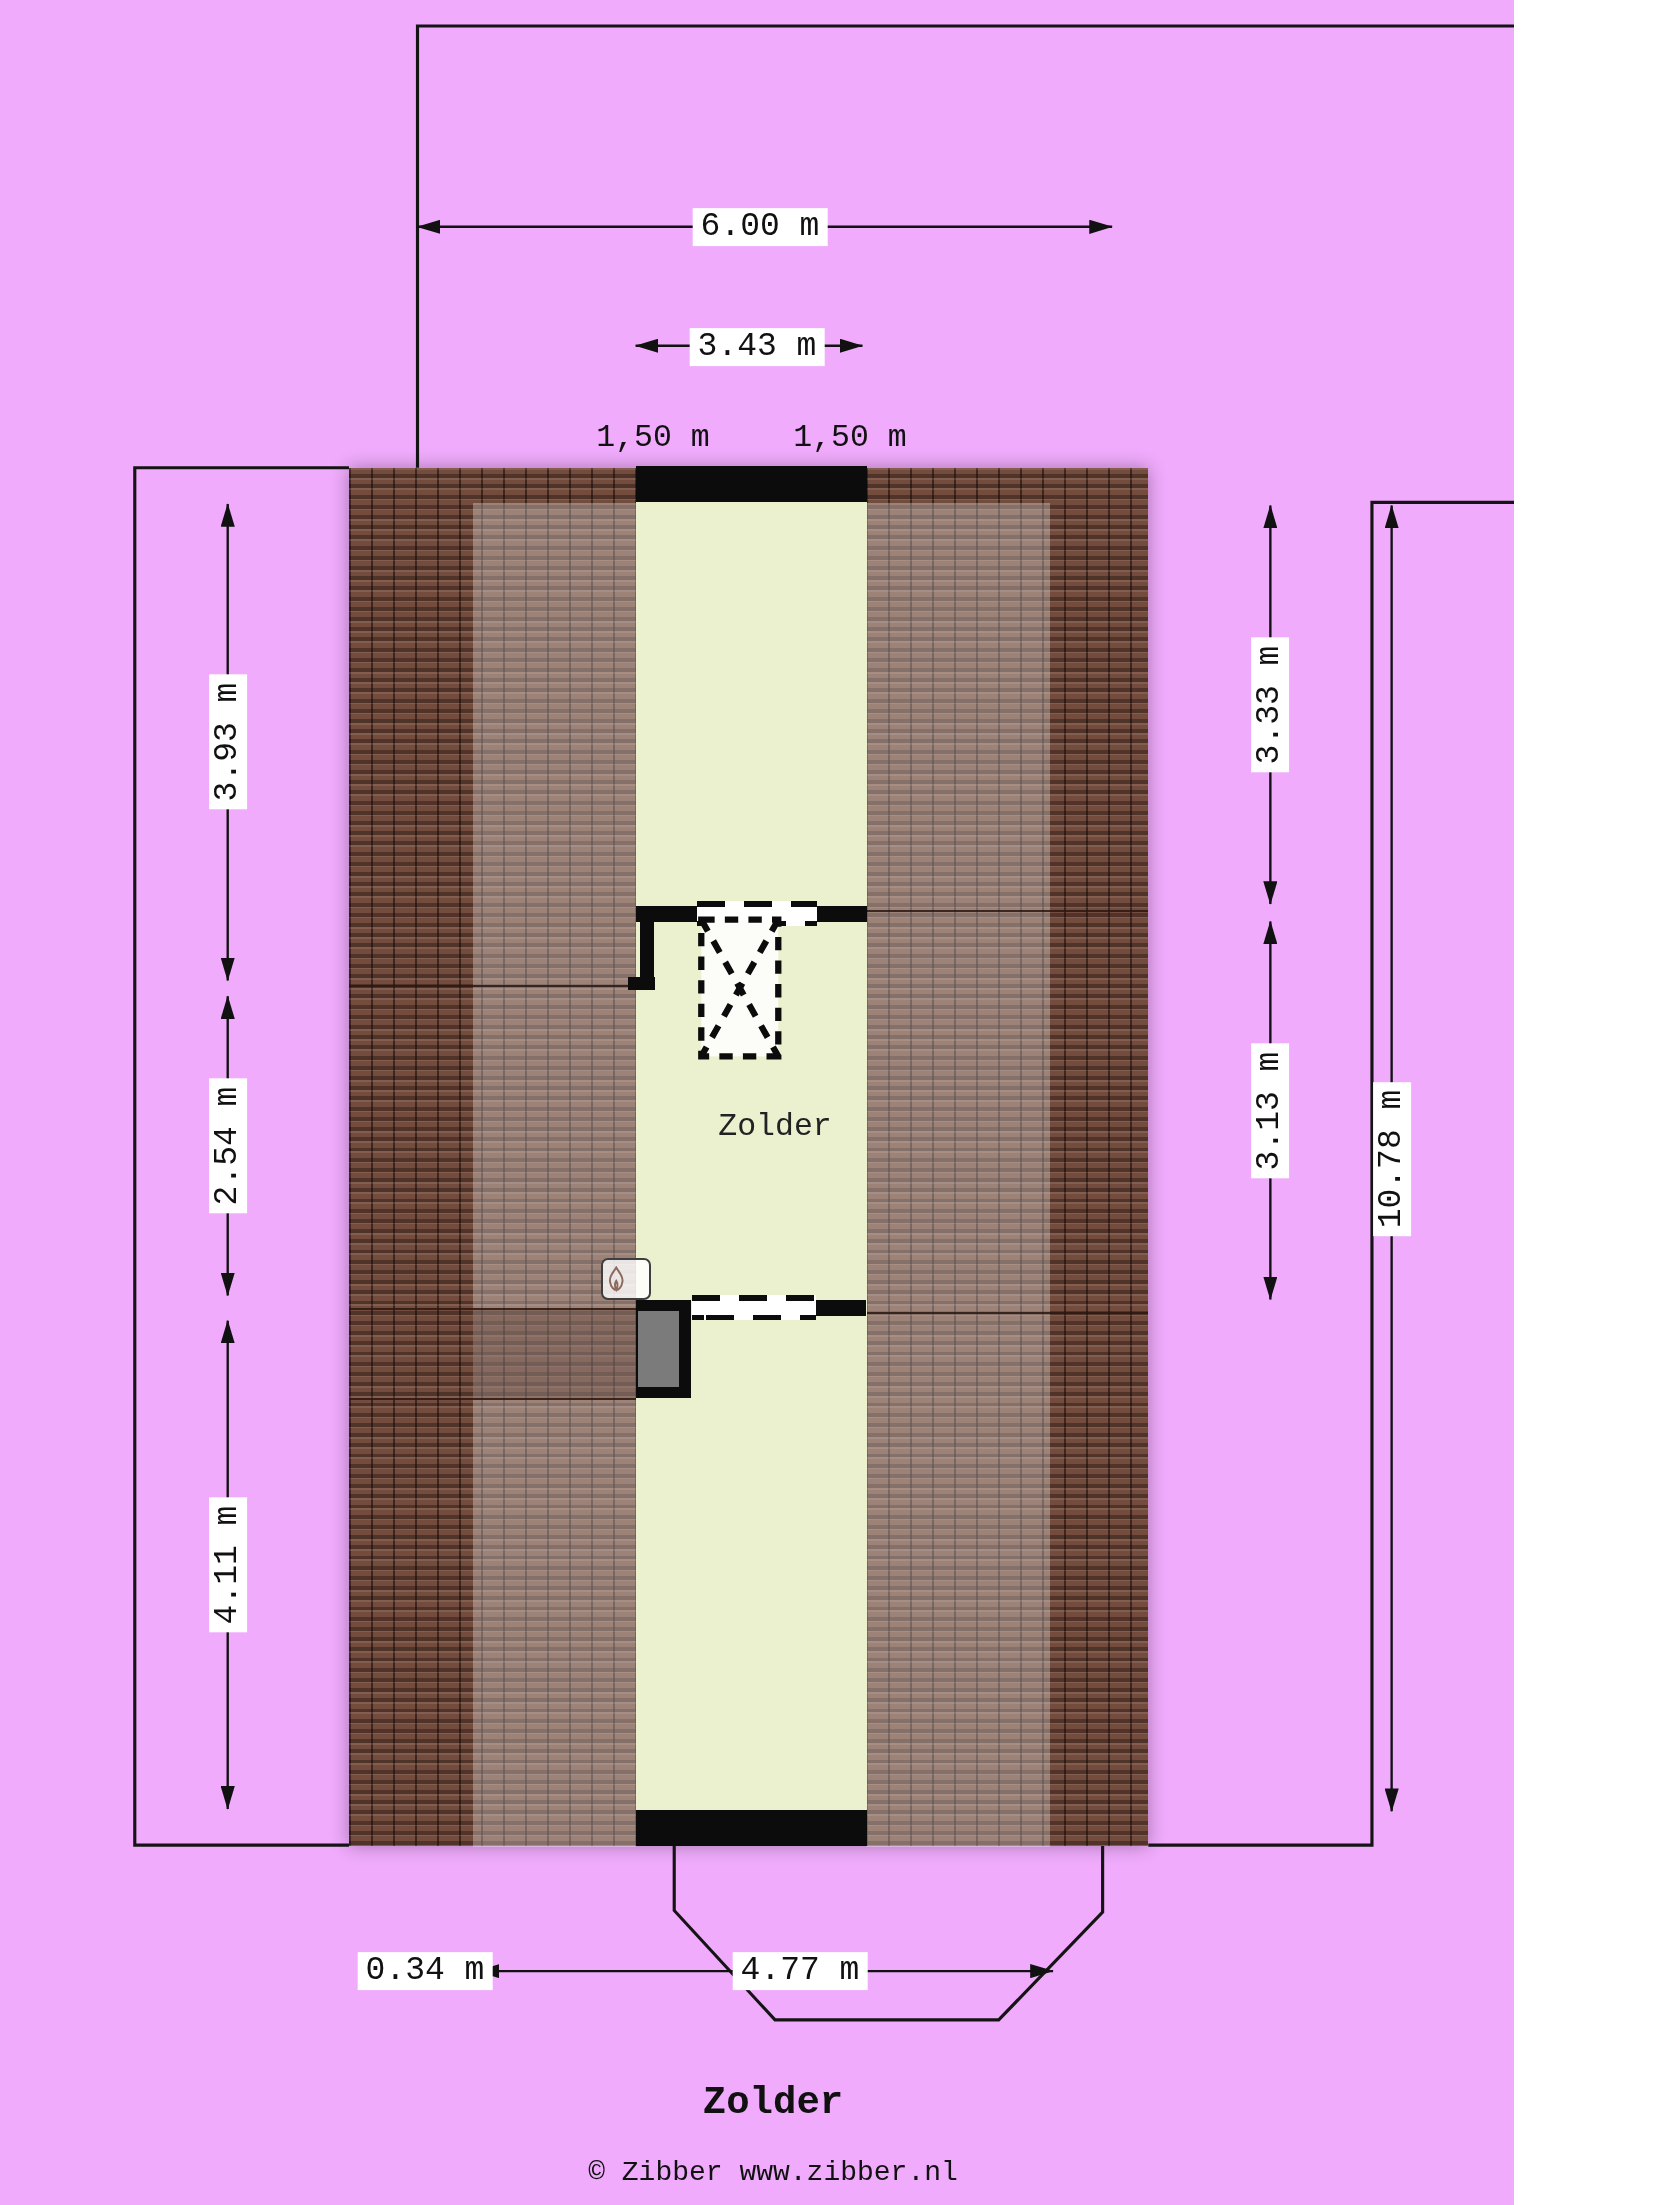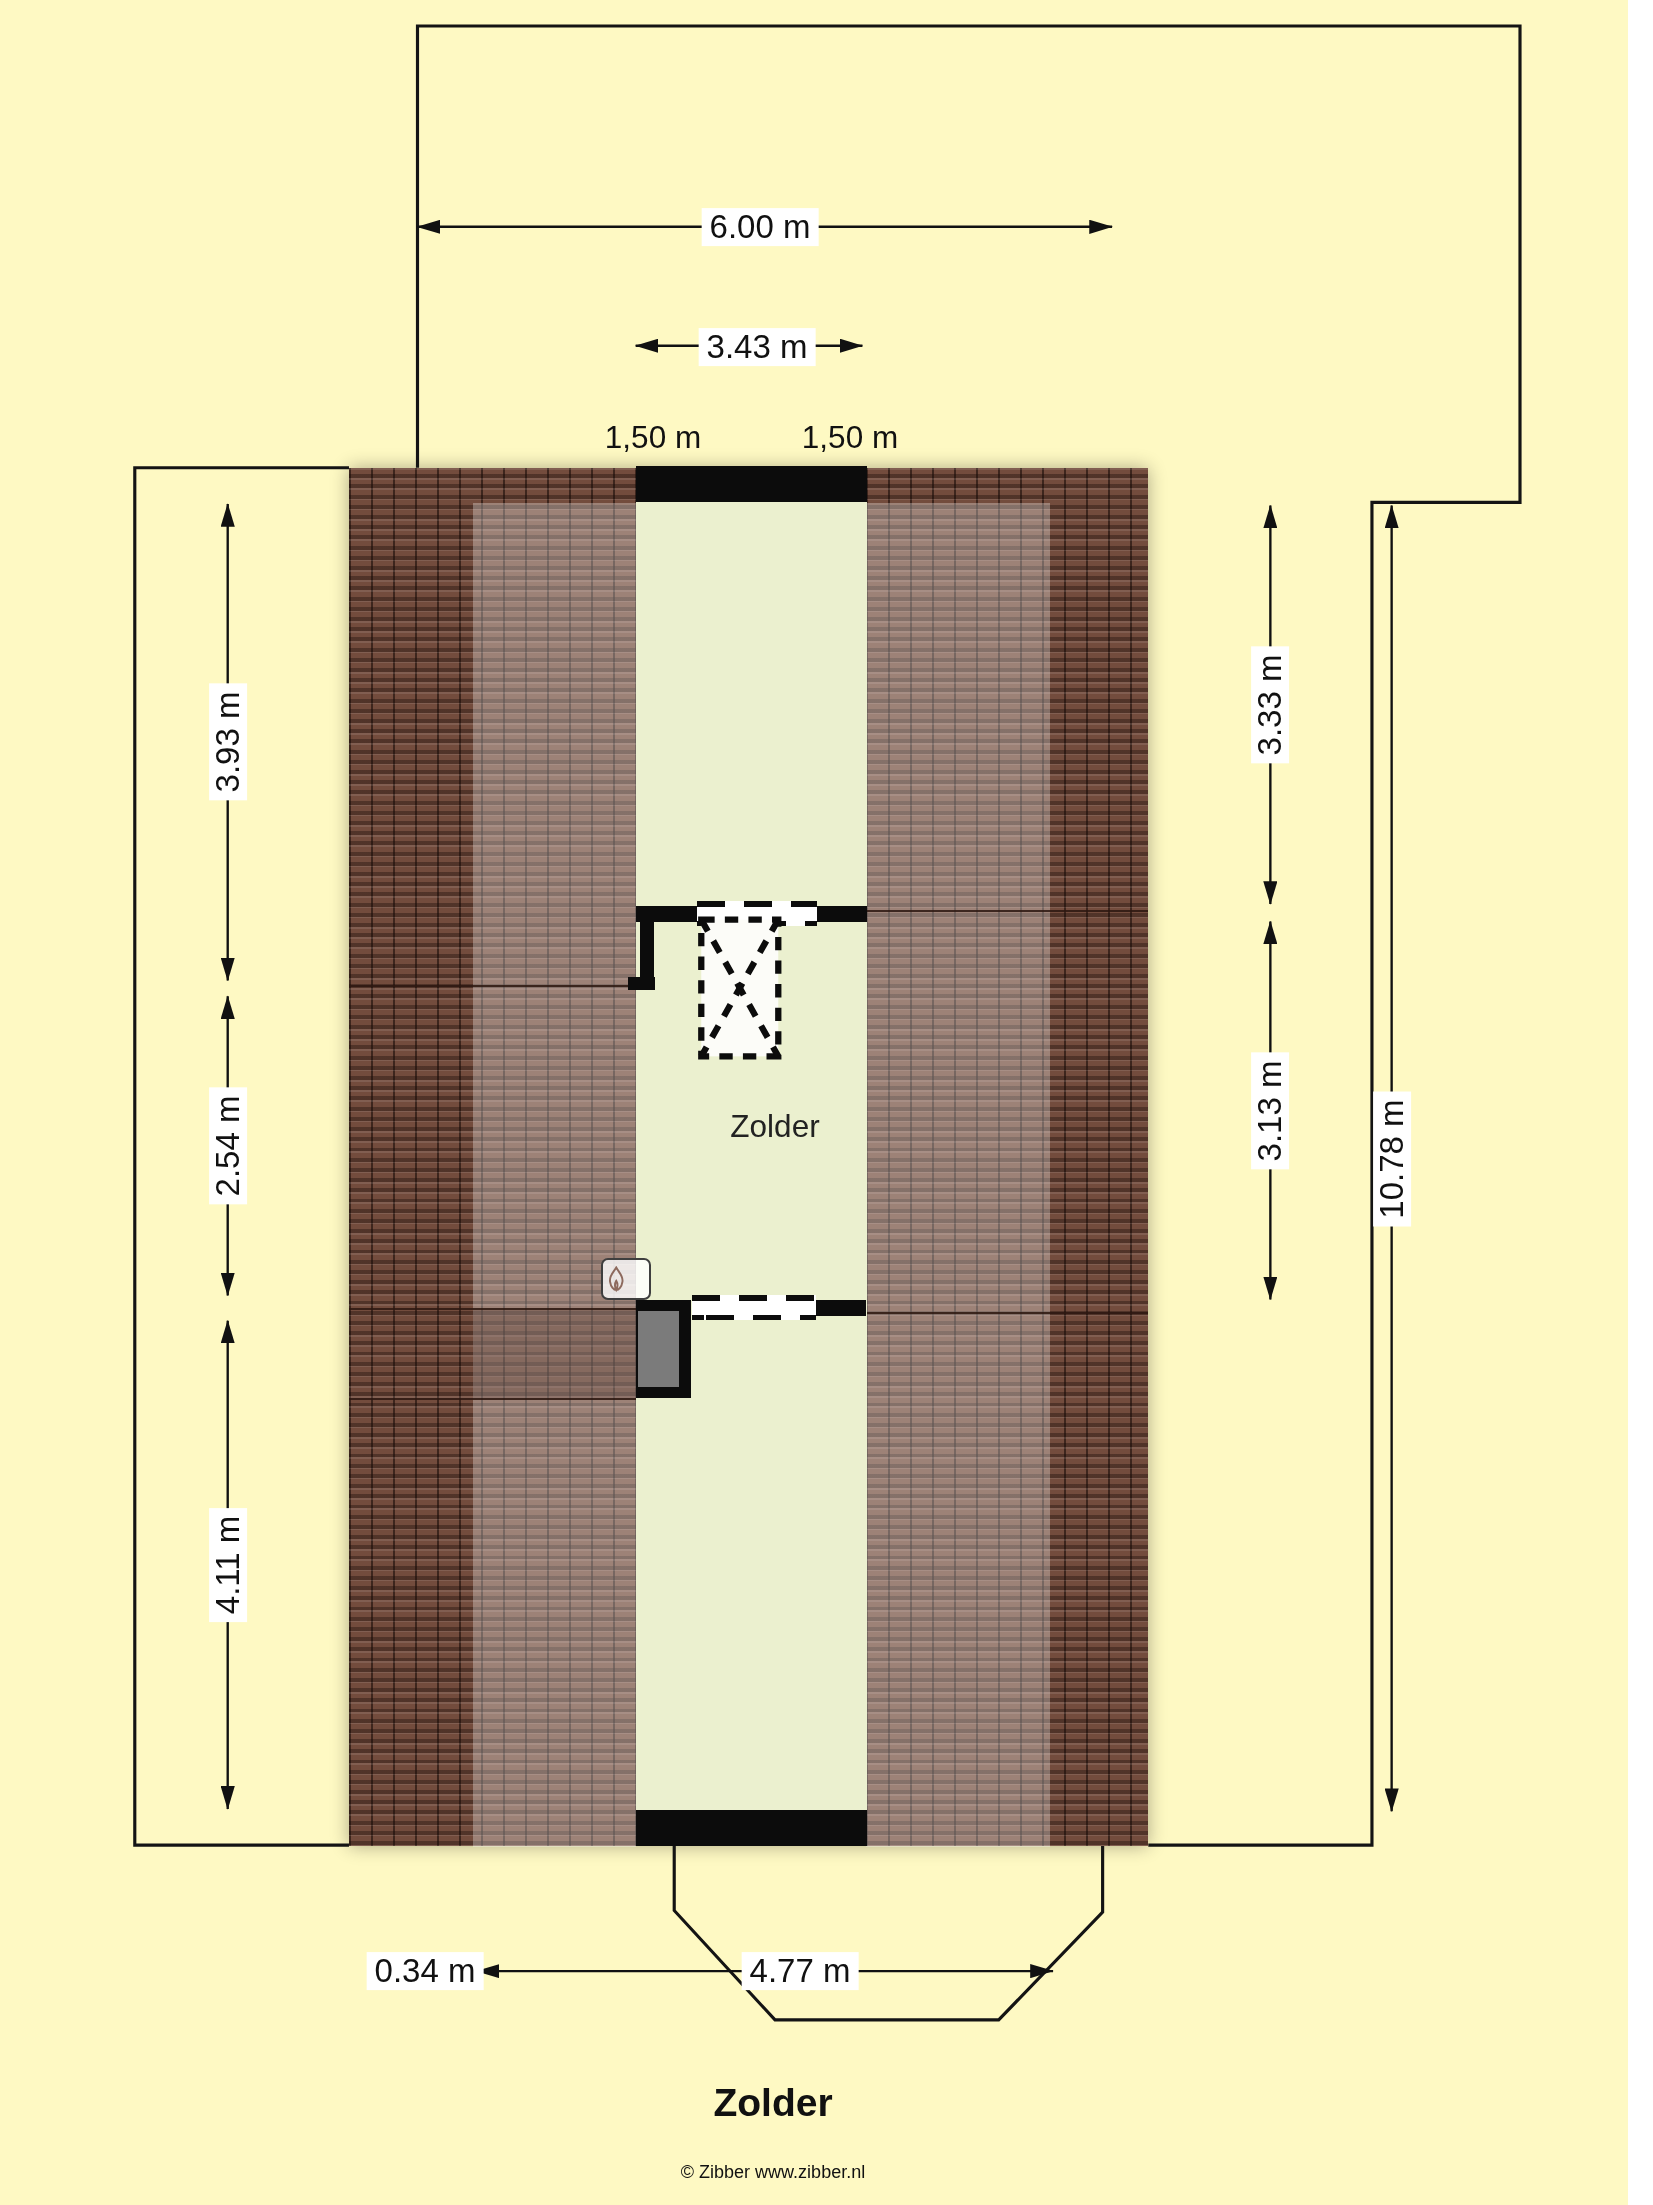--- a/index.html
+++ b/index.html
@@ -1,17 +1,17 @@
 <!DOCTYPE html>
 <html style="font-size:12.6px"><head>
 <meta charset="utf-8">
 <style>
   html,body{margin:0;padding:0;background:#ffffff;}
-  #canvas{position:relative;width:1628px;height:2205px;background:#fef9c3;overflow:hidden;
-          font-family:Liberation Sans, sans-serif;color:#111;}
+  #canvas{position:relative;width:1514px;height:2205px;background:#f0abfc;overflow:hidden;
+          font-family:Liberation Mono, monospace;color:#111;}
   #canvas *{box-sizing:border-box;}
 
   
   #plan-shadow{position:absolute;left:349px;top:468px;width:799px;height:1378px;
                box-shadow:0 0 17.3px rgba(0,0,0,.32);}
   .tiles{position:absolute;top:468px;height:1378px;background-color:#734c3d;
     background-image:
       repeating-linear-gradient(to bottom,
         rgba(255,255,255,.10) 0 1.6px, rgba(0,0,0,0) 1.6px 6.3px,
         rgba(25,12,8,.38) 6.3px 10.2px),
@@ -52,21 +52,21 @@
        padding:2.4px 7.9px;white-space:nowrap;transform:translate(-50%,-50%);}
   .dim.v{transform:translate(-50%,-50%) rotate(-90deg);}
   .dim.plain{background:transparent;padding:0;font-size:31.5px;}
   #room-label{position:absolute;left:775px;top:1126px;transform:translate(-50%,-50%);
        font-size:31.5px;color:#222;white-space:nowrap;}
   #title{position:absolute;left:773px;top:2103px;transform:translate(-50%,-50%);
        font-size:39px;font-weight:bold;white-space:nowrap;}
   #disclaimer{position:absolute;left:773px;top:2147px;transform:translate(-50%,-50%);
        font-size:23.6px;white-space:nowrap;}
   #copyright{position:absolute;left:773px;top:2172px;transform:translate(-50%,-50%);
-       font-size:18px;white-space:nowrap;}
+       font-size:28px;white-space:nowrap;}
 </style>
 </head>
 <body>
 
 <div id="canvas">
 
   <div id="plan-shadow"></div>
 
   <div id="roof-left" class="tiles">
     <div class="headroom" style="left:124px;top:35px;width:163px;height:1344px;"></div>

